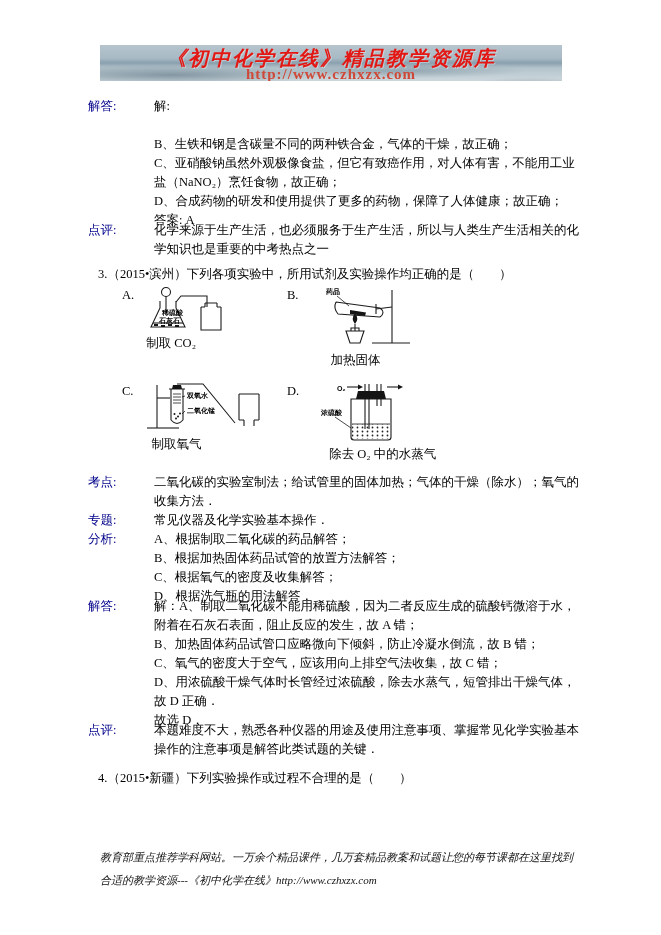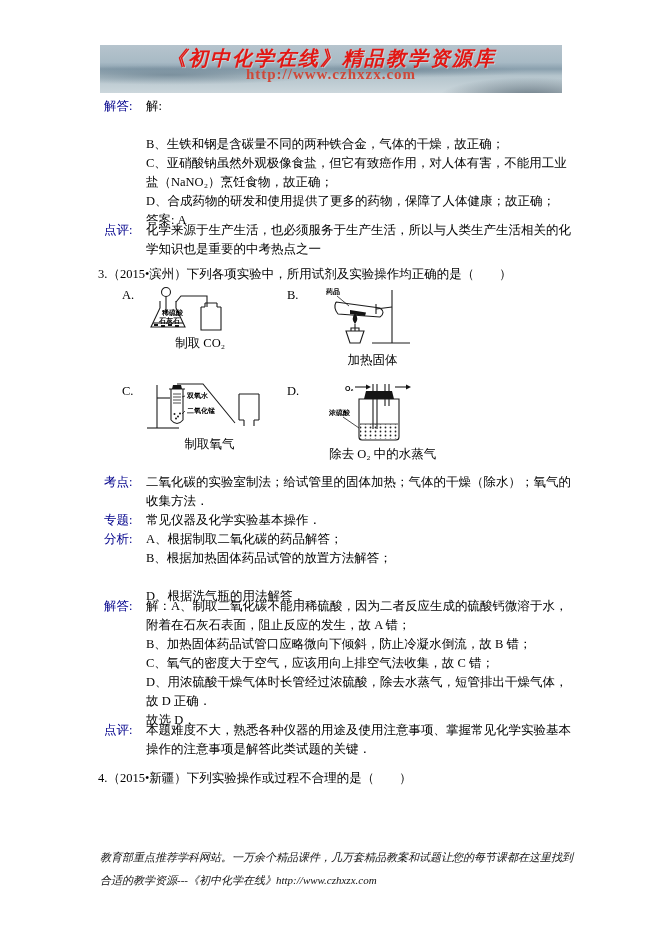--- a/index.html
+++ b/index.html
@@ -4,51 +4,51 @@
 <style>
   * { margin:0; padding:0; box-sizing:border-box; }
   html,body { background:#ffffff; }
   .page {
     position:relative; width:661px; height:935px; background:#fff;
     font-family:"Liberation Serif","DejaVu Serif",serif;
     color:#000; font-size:12.5px; line-height:19px; overflow:hidden;
   }
   
   .banner {
-    position:absolute; left:100px; top:45px; width:462px; height:48px; overflow:hidden;
+    position:absolute; left:100px; top:45px; width:462px; height:36px; overflow:hidden;
     background:
       radial-gradient(ellipse 130px 28px at 430px 52px, rgba(35,55,70,.60), rgba(35,55,70,0) 70%),
       radial-gradient(ellipse 220px 14px at 70px 30px, rgba(80,105,122,.55), rgba(80,105,122,0) 70%),
       radial-gradient(ellipse 180px 10px at 300px 26px, rgba(90,115,132,.40), rgba(90,115,132,0) 70%),
       linear-gradient(180deg,#b6c4cd 0%,#a8bac5 36%,#8aa0ae 50%,#b4c4cc 64%,#ccd7dc 100%);
   }
   .banner-title {
     margin-top:4px; text-align:center; color:#e31713; font-size:20px; font-weight:bold;
     font-style:italic; letter-spacing:2px; white-space:nowrap;
     text-shadow:1px 1px 0 rgba(255,255,255,.35);
   }
   .banner-url {
     margin-top:-3px; text-align:center; color:#cf4838; font-size:15px; font-weight:bold;
     letter-spacing:1px;
   }
   
-  .section { position:absolute; left:104px; display:flex; }
+  .section { position:absolute; left:88px; display:flex;gap:24px; }
   .lbl { width:42px; flex:none; color:#00008b; }
   .content { width:427px; }
   .u { }
   .qline { position:absolute; left:98px; width:470px; }
   
   .opts { position:absolute; left:122px; top:286px; width:450px; }
   .opt-row { display:flex; }
   .opt-row.second { margin-top:12px; }
   .opt { display:flex; align-items:flex-start; }
   .opt.col1 { width:165px; }
   .opt.col2 { width:280px; }
   .opt-letter { margin-right:12px; flex:none; }
-  .fig { display:flex; flex-direction:column;align-items:center; }
+  .fig { display:flex; flex-direction:column; }
   .caption { margin-top:1px; white-space:nowrap; }
   svg { display:block; }
   svg .st { stroke:#1c1c1c; stroke-width:1.1; fill:none; }
   svg .thin { stroke:#1c1c1c; stroke-width:0.8; fill:none; }
   svg .dk { fill:#141414; stroke:none; }
   svg text { font-size:7px; fill:#000; font-weight:bold; font-family:"Liberation Sans","DejaVu Sans",sans-serif; }
   
   .footer {
     position:absolute; left:100px; top:846px; width:482px;
     font-style:italic; font-size:11px; line-height:23px; color:#111;
@@ -179,21 +179,21 @@
     <div class="content"><span class="u">二氧化碳的实验室制法</span><span>；</span><span class="u">给试管里的固体加热</span><span>；</span><span class="u">气体的干燥（除水）</span><span>；</span><span class="u">氧气的收集方法</span><span>．</span></div>
   </div>
 
   <div class="section" style="top:511px">
     <div class="lbl">专题:</div>
     <div class="content">常见仪器及化学实验基本操作．</div>
   </div>
 
   <div class="section" style="top:530px">
     <div class="lbl">分析:</div>
-    <div class="content"><span>A、根据制取二氧化碳的药品解答；</span><br><span>B、根据加热固体药品试管的放置方法解答；</span><br><br><span>D、根据洗气瓶的用法解答．</span></div>
+    <div class="content"><span>A、根据制取二氧化碳的药品解答；</span><br><span>B、根据加热固体药品试管的放置方法解答；</span><br><span>C、根据氧气的密度及收集解答；</span><br><span>D、根据洗气瓶的用法解答．</span></div>
   </div>
 
   <div class="section" style="top:597px">
     <div class="lbl">解答:</div>
     <div class="content"><span>解：A、制取二氧化碳不能用稀硫酸，因为二者反应生成的</span><span class="u">硫酸钙微溶于水</span><span>，附着在石灰石表面，阻止</span><span class="u">反应的发生</span><span>，故 A 错；</span><br><span>B、加热固体药品试管口应略微向下倾斜，防止冷凝水倒流，故 B 错；</span><br><span>C、氧气的密度大于空气，应该用向上排空气法收集，故 C 错；</span><br><span>D、用浓硫酸干燥气体时长管经过浓硫酸，除去水蒸气，短管排出干燥气体，故 D 正确．</span><br><span>故选 D．</span></div>
   </div>
 
   <div class="section" style="top:721px">
     <div class="lbl">点评:</div>
     <div class="content">本题难度不大，熟悉各种仪器的用途及使用注意事项、掌握常见化学实验基本操作的注意事项是解答此类试题的关键．</div>

